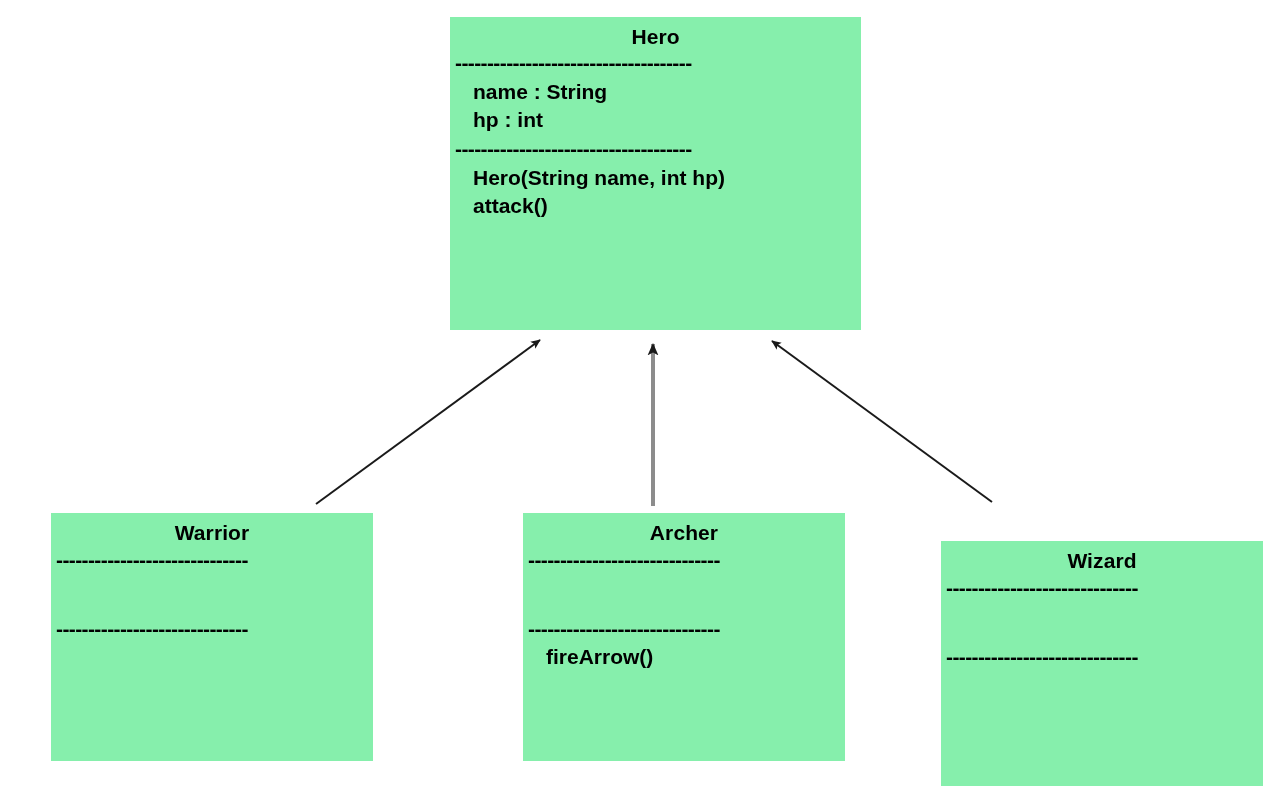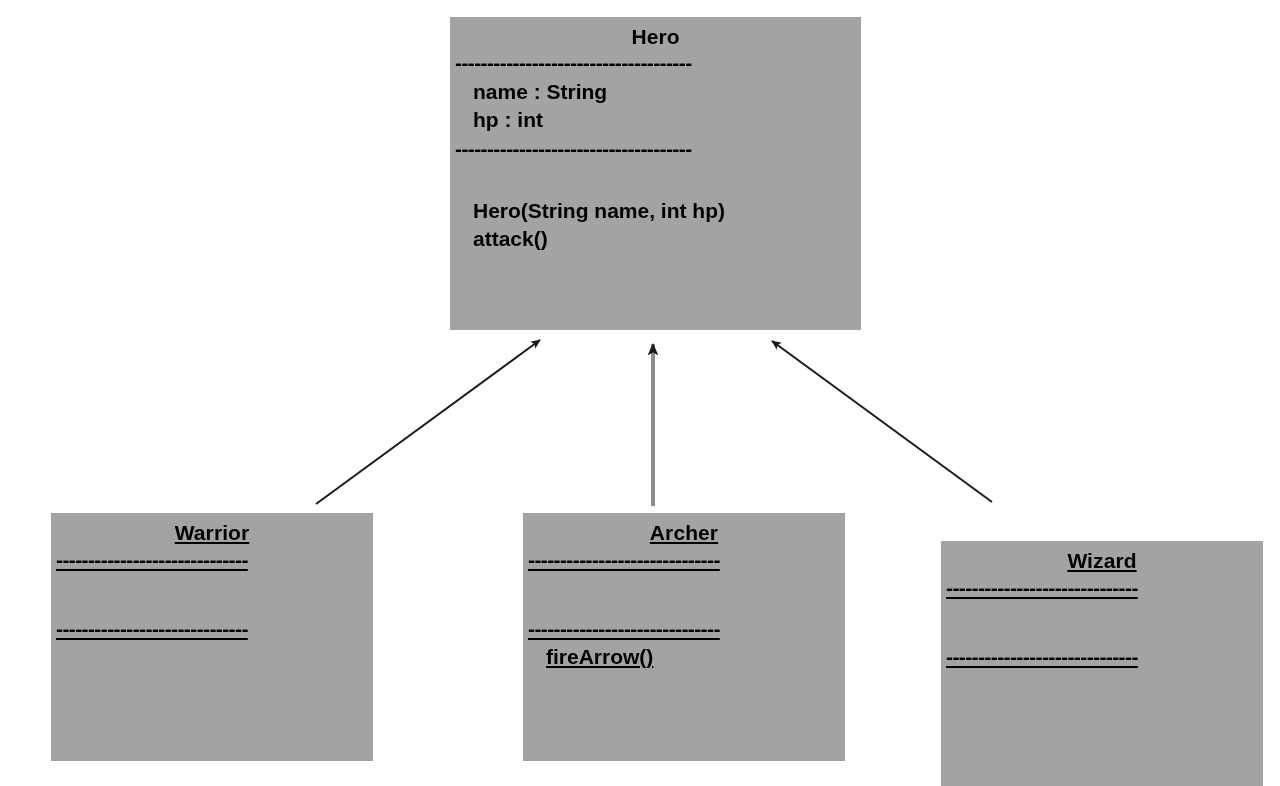--- a/index.html
+++ b/index.html
@@ -14,21 +14,21 @@
     width: 1280px;
     height: 786px;
     background: #ffffff;
     overflow: hidden;
     font-family: "Liberation Sans", sans-serif;
   }
 
   
   .uml-class {
     position: absolute;
-    background: #a3a3a3;
+    background: #86efac;
     color: #000000;
     padding: 0;
     overflow: hidden;
     z-index: 2;
   }
   .class-title {
     text-align: center;
     font-weight: bold;
     font-size: 21px;
     line-height: 26px;
@@ -63,28 +63,27 @@
   #hero-class {
     left: 450px;
     top: 17px;
     width: 411px;
     height: 313px;
   }
   #hero-class .class-title { padding-top: 7px; }
   #hero-class .sep-top { margin-top: 2px; }
   #hero-class .attrs { padding-top: 4px; }
   #hero-class .sep-mid { margin-top: 4px; }
-  #hero-class .methods { padding-top: 4px; margin-top: 33px; }
+  #hero-class .methods { padding-top: 4px; }
 
   
   .subclass {
     width: 322px;
     height: 248px;
     top: 513px;
-    text-decoration: underline;
   }
   #warrior-class { left: 51px; }
   #archer-class  { left: 523px; }
   #wizard-class  { left: 941px; margin-top: 28px; }
   .subclass .class-title { padding-top: 7px; }
   .subclass .sep-top { margin-top: 3px; }
   .subclass .sep-bot { margin-top: 0px; }
   .subclass .methods { padding-top: 3px; }
 
   

